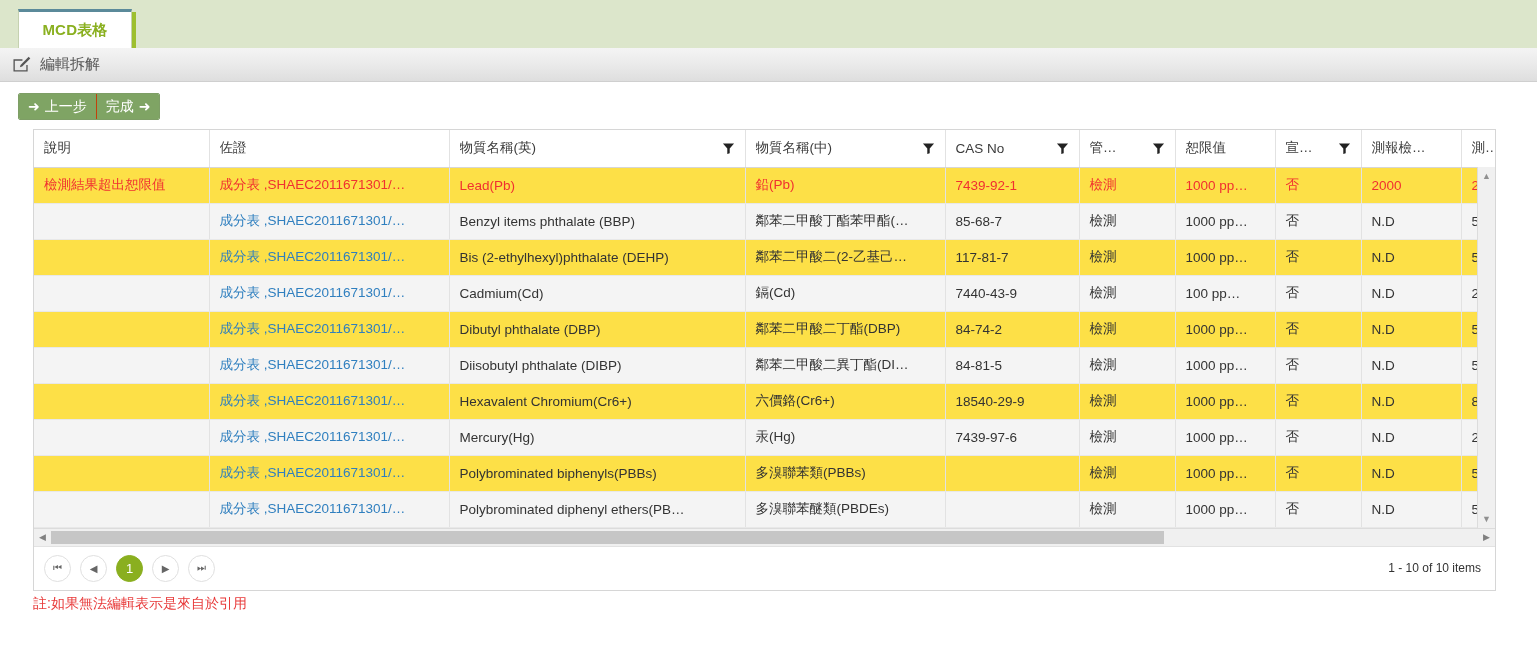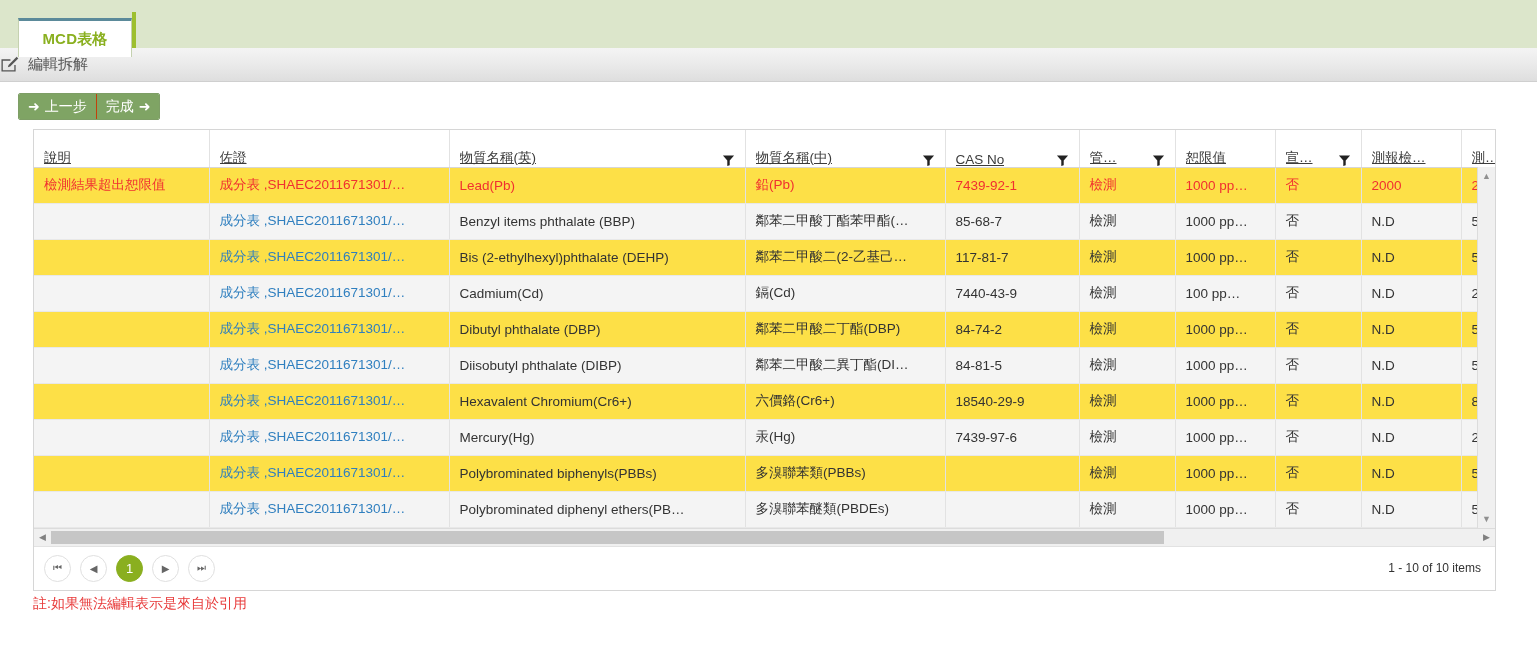--- a/index.html
+++ b/index.html
@@ -14,21 +14,21 @@
 
   
   .tabstrip{
     height:48px;
     background:#dce6cb;
     position:relative;
     border-bottom:0;
   }
   .tab{
     position:absolute;
-    left:18px; top:18px;
+    left:18px; top:9px;
     width:114px; height:39px;
     background:#ffffff;
     border:1px solid #c5d1b0;
     border-top:3px solid #5b8a9a;
     border-bottom:none;
     box-sizing:border-box;
     display:flex;align-items:center;justify-content:center;
     cursor:pointer;
   }
   .tab-label{
@@ -43,21 +43,21 @@
     width:4px; height:36px;
     background:#9dbf2e;
   }
 
   
   .editbar{
     height:34px;
     background:linear-gradient(to bottom,#f4f4f4 0%,#e9e9e9 55%,#dedede 100%);
     border-bottom:1px solid #cfcfcf;
     display:flex;align-items:center;
-    padding-left:0;
+    padding-left:12px;
     box-sizing:border-box;
   }
   .pencil-icon{
     width:19px;height:17px;
     margin-right:9px;
     display:block;
   }
   .editbar-label{
     font-size:15px;
     color:#555;
@@ -130,25 +130,24 @@
   }
   table.grid th{
     height:37px;
     background:#ffffff;
     color:#3b3b3b;
     border-bottom:1px solid #d6d6d6;
     position:relative;
     cursor:pointer;
   }
   .th-inner{
-    display:flex;align-items:flex-end;justify-content:space-between;
+    display:flex;align-items:center;justify-content:space-between;
     gap:6px;
     height:100%;
     overflow:hidden;
-    text-decoration:underline;
   }
   .th-text{overflow:hidden;text-overflow:ellipsis;white-space:nowrap;}
   .funnel{
     flex:0 0 auto;
     width:13px;height:13px;
     display:block;
     cursor:pointer;
   }
   tr.alt td{background:#f4f4f4;}
   tr.row td{background:#fde047;}

